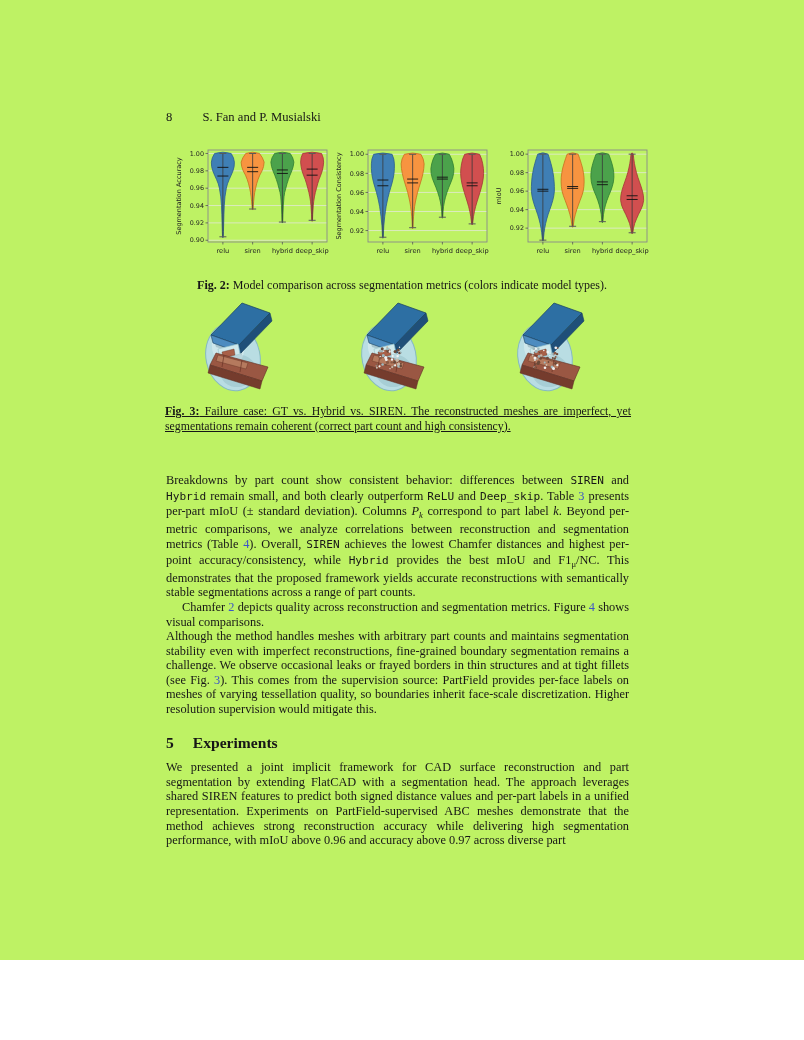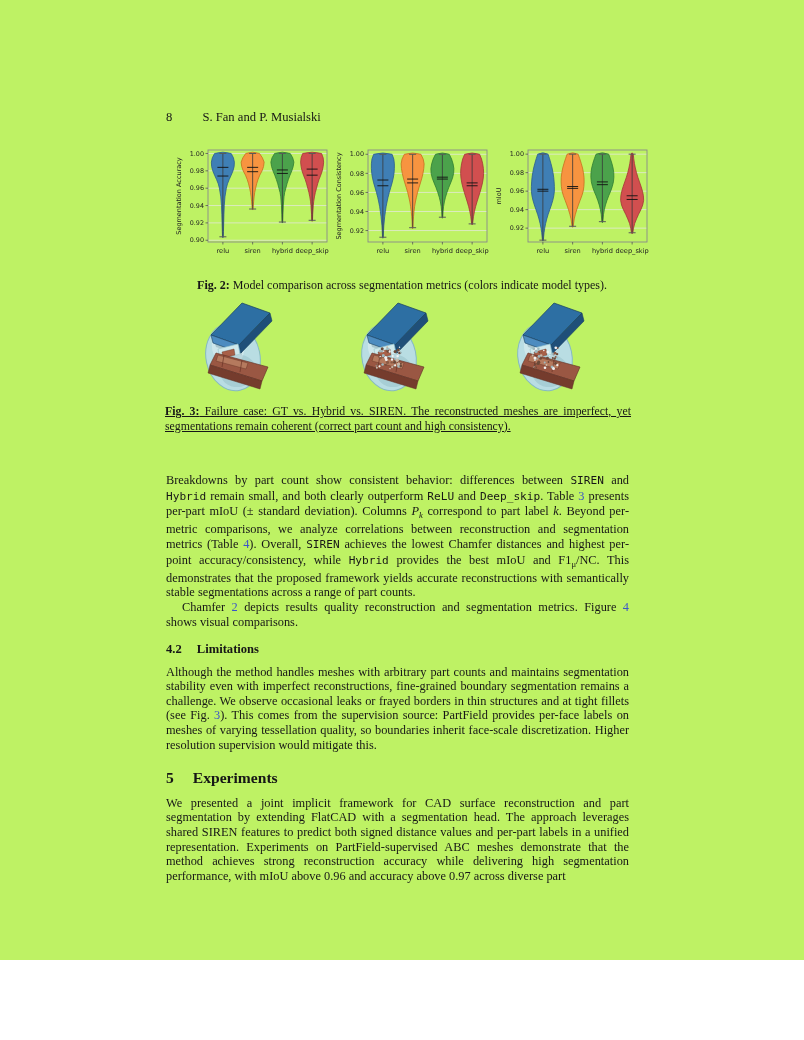--- a/index.html
+++ b/index.html
@@ -342,26 +342,22 @@
           <circle cx="67.7" cy="51.1" r="0.9" fill="#8a5a45"></circle>
           <circle cx="49.5" cy="55.6" r="0.8" fill="#6b4a3a"></circle>
           <circle cx="45.0" cy="70.7" r="1.0" fill="#8a5a45"></circle>
         </g>
       </svg></div>
 
   <div class="fig3cap"><span class="b">Fig. 3:</span><span> Failure case: GT vs. Hybrid vs. SIREN. The reconstructed meshes are imperfect, yet segmentations remain coherent (correct part count and high consistency).</span></div>
 
   <div class="textcol">
     <p><span>Breakdowns by part count show consistent behavior: differences between </span><span class="tt">SIREN</span><span> and </span><span class="tt">Hybrid</span><span> remain small, and both clearly outperform </span><span class="tt">ReLU</span><span> and </span><span class="tt">Deep_skip</span><span>. Table </span><span class="ref">3</span><span> presents per-part mIoU (± standard deviation). Columns </span><span class="i">P</span><span class="isub">k</span><span> correspond to part label </span><span class="i">k</span><span>. Beyond per-metric comparisons, we analyze correlations between reconstruction and segmentation metrics (Table </span><span class="ref">4</span><span>). Overall, </span><span class="tt">SIREN</span><span> achieves the lowest Chamfer distances and highest per-point accuracy/consistency, while </span><span class="tt">Hybrid</span><span> provides the best mIoU and F1</span><span class="sub">μ</span><span>/NC. This demonstrates that the proposed framework yields accurate reconstructions with semantically stable segmentations across a range of part counts.</span></p>
-    <p class="p2"><span>Chamfer </span><span class="ref">2</span><span> depicts results quality reconstruction and segmentation metrics. Figure </span><span class="ref">4</span><span> shows visual comparisons.</span></p>
-
-    <div class="hsec h42">
-      <span class="num">4.2</span>
-      <span>Limitations</span>
-    </div>
+    <p class="p2"><span>Chamfer </span><span class="ref">2</span><span> depicts quality across reconstruction and segmentation metrics. Figure </span><span class="ref">4</span><span> shows visual comparisons.</span></p>
+
     <p><span>Although the method handles meshes with arbitrary part counts and maintains segmentation stability even with imperfect reconstructions, fine-grained boundary segmentation remains a challenge. We observe occasional leaks or frayed borders in thin structures and at tight fillets (see Fig. </span><span class="ref">3</span><span>). This comes from the supervision source: PartField provides per-face labels on meshes of varying tessellation quality, so boundaries inherit face-scale discretization. Higher resolution supervision would mitigate this.</span></p>
 
     <div class="hsec h5">
       <span class="num">5</span>
       <span>Experiments</span>
     </div>
     <p><span>We presented a joint implicit framework for CAD surface reconstruction and part segmentation by extending FlatCAD with a segmentation head. The approach leverages shared SIREN features to predict both signed distance values and per-part labels in a unified representation. Experiments on PartField-supervised ABC meshes demonstrate that the method achieves strong reconstruction accuracy while delivering high segmentation performance, with mIoU above 0.96 and accuracy above 0.97 across diverse part</span></p>
   </div>
 
 </div>

